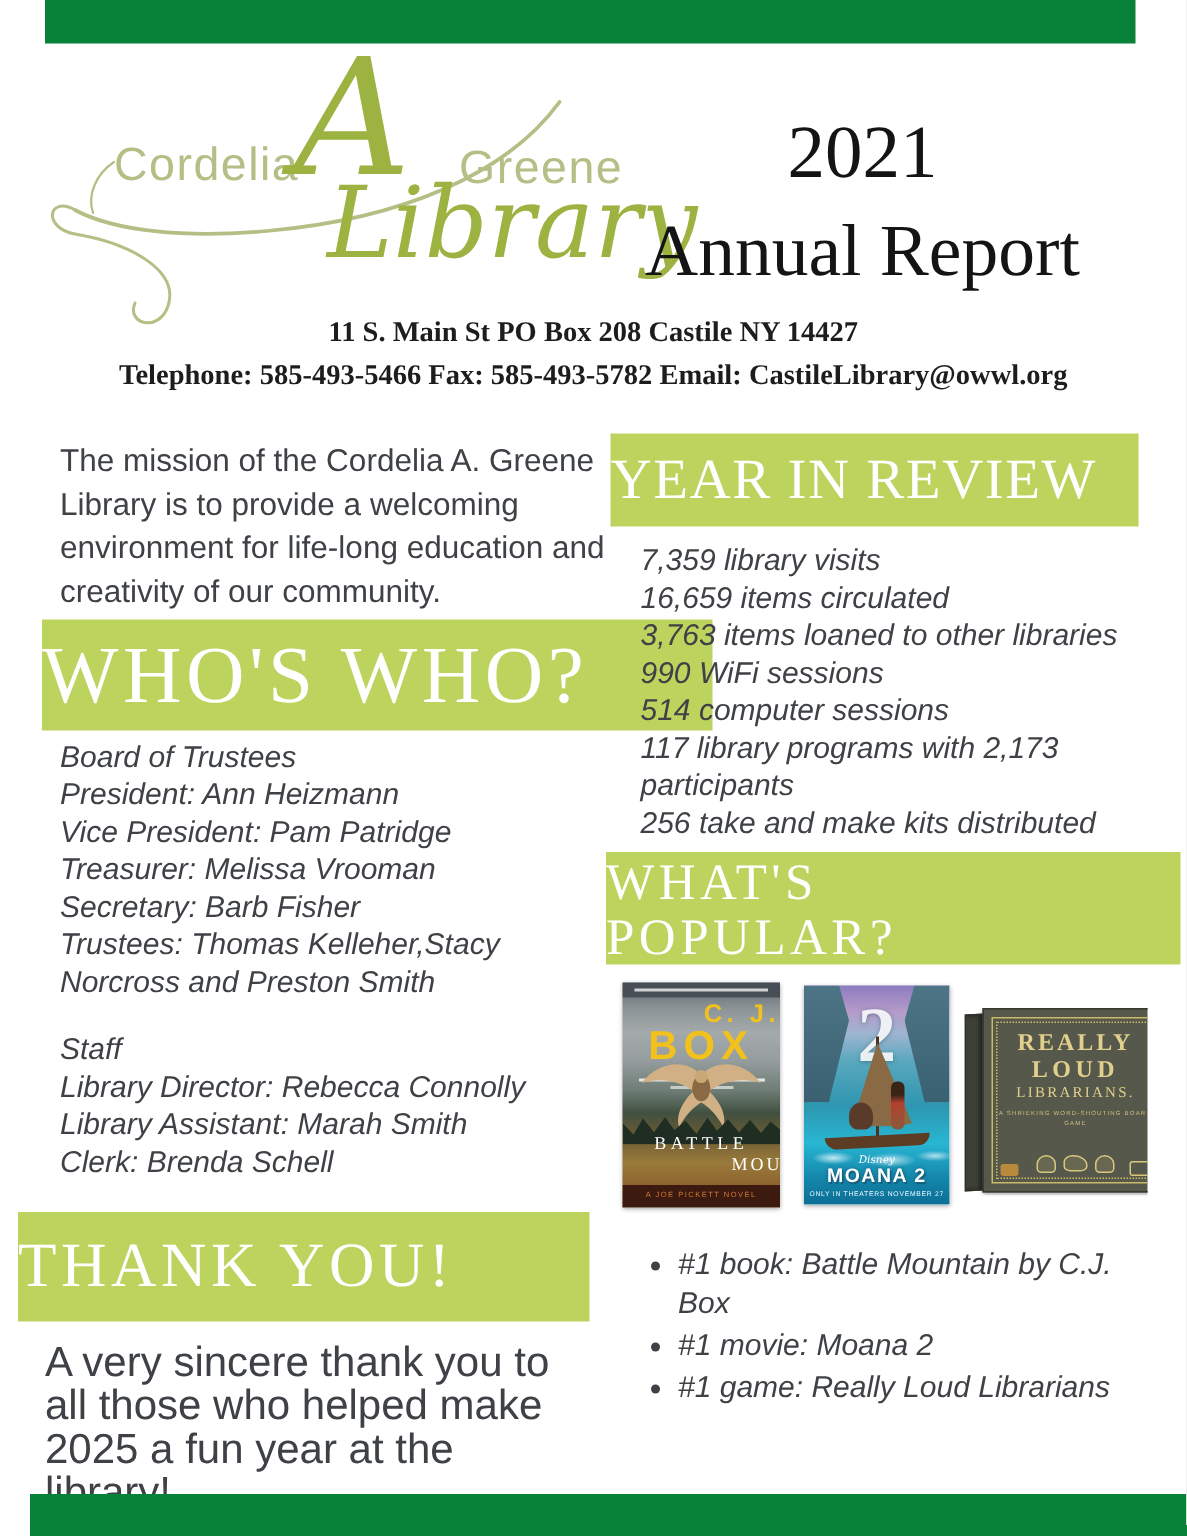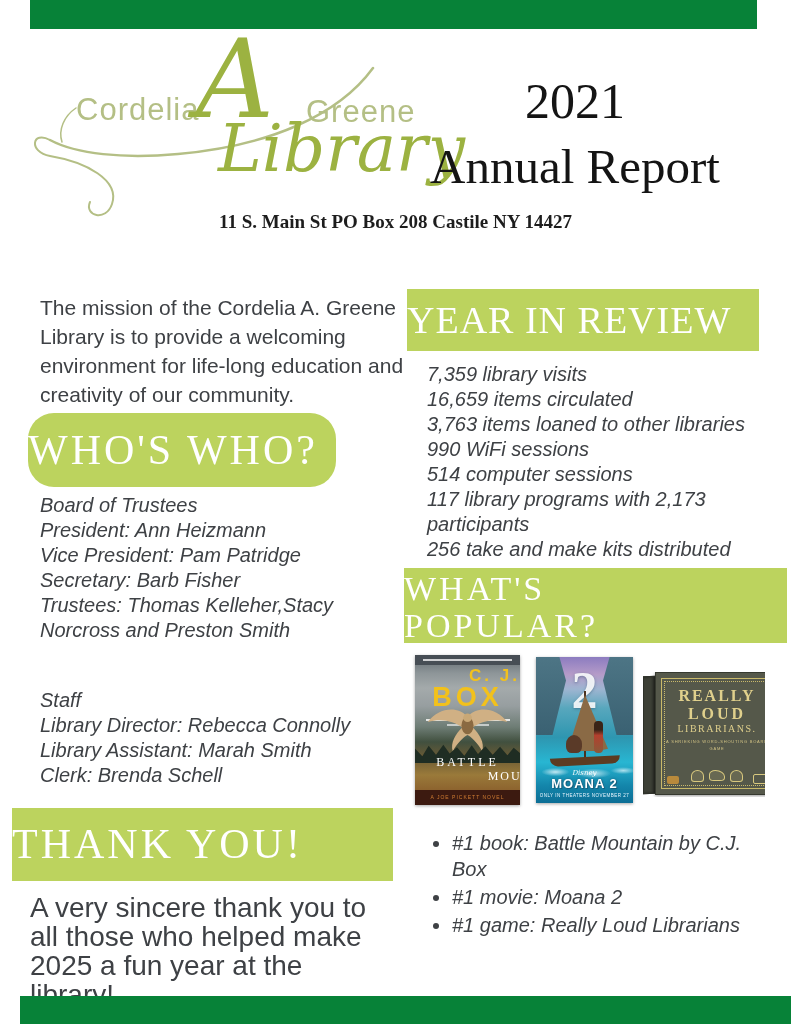--- a/index.html
+++ b/index.html
@@ -26,21 +26,21 @@
   .report-title{position:absolute;left:415px;top:138px;width:320px;text-align:center;
     font-family:"Liberation Serif",serif;font-size:49px;color:#141414;}
   .address-line{position:absolute;left:0;top:211px;width:791px;text-align:center;
     font-family:"Liberation Serif",serif;font-weight:bold;font-size:19px;color:#1d1d1d;}
   .contact-line{position:absolute;left:0;top:240px;width:791px;text-align:center;
     font-family:"Liberation Serif",serif;font-weight:bold;font-size:19px;color:#1d1d1d;}
 
   
   .banner{position:absolute;background:#bcd35e;color:#ffffff;
     font-family:"Liberation Serif",serif;letter-spacing:3px;}
-  .banner-whos-who{left:28px;top:413px;width:308px;height:74px;font-size:42px;line-height:74px;border-radius:26px;}
+  .banner-whos-who{left:28px;top:413px;width:447px;height:74px;font-size:54px;line-height:74px;}
   .banner-year{left:407px;top:289px;width:352px;height:62px;font-size:38px;line-height:62px;letter-spacing:1px;}
   .banner-popular{left:404px;top:568px;width:383px;height:75px;font-size:34px;line-height:37px;padding-top:2px;box-sizing:border-box;}
   .banner-thanks{left:12px;top:808px;width:381px;height:73px;font-size:42px;line-height:73px;}
 
   
   .mission{position:absolute;left:40px;top:293px;width:365px;font-size:21px;line-height:29px;color:#3e4145;}
   .list-block{position:absolute;font-style:italic;font-size:20px;line-height:25px;color:#3e4145;}
   .board-list{left:40px;top:493px;width:365px;}
   .staff-list{left:40px;top:688px;width:365px;}
   .stats-list{left:427px;top:362px;width:350px;}
@@ -134,29 +134,31 @@
     </svg>
     <span class="logo-cordelia">Cordelia</span>
     <span class="logo-initial">A</span>
     <span class="logo-greene">Greene</span>
     <span class="logo-library">Library</span>
   </div>
 
   <div class="report-year">2021</div>
   <div class="report-title">Annual Report</div>
   <div class="address-line">11 S. Main St PO Box 208 Castile NY 14427</div>
+  <div class="contact-line">Telephone: 585-493-5466 Fax: 585-493-5782 Email: CastileLibrary@owwl.org</div>
 
   <div class="mission">The mission of the Cordelia A. Greene Library is to provide a welcoming environment for life-long education and creativity of our community.</div>
 
   <div class="banner banner-whos-who">WHO'S WHO?</div>
 
   <div class="list-block board-list">
     <div>Board of Trustees</div>
     <div>President: Ann Heizmann</div>
     <div>Vice President: Pam Patridge</div>
+    <div>Treasurer: Melissa Vrooman</div>
     <div>Secretary: Barb Fisher</div>
     <div>Trustees: Thomas Kelleher,Stacy Norcross and Preston Smith</div>
   </div>
 
   <div class="list-block staff-list">
     <div>Staff</div>
     <div>Library Director: Rebecca Connolly</div>
     <div>Library Assistant: Marah Smith</div>
     <div>Clerk: Brenda Schell</div>
   </div>

